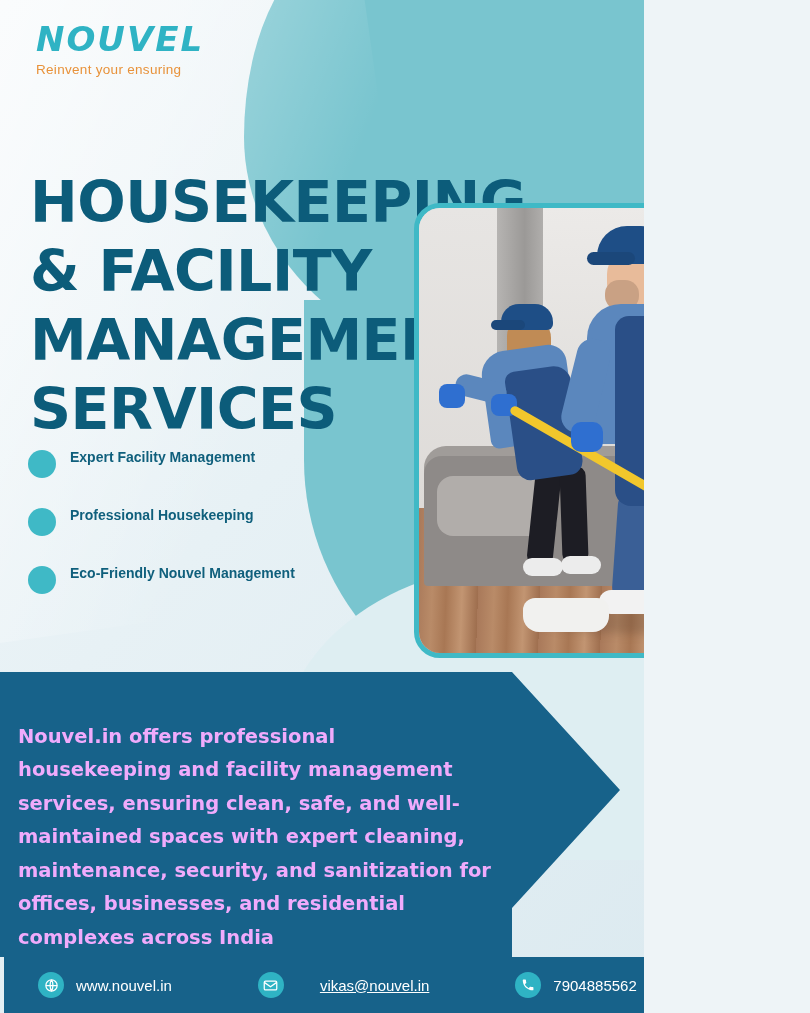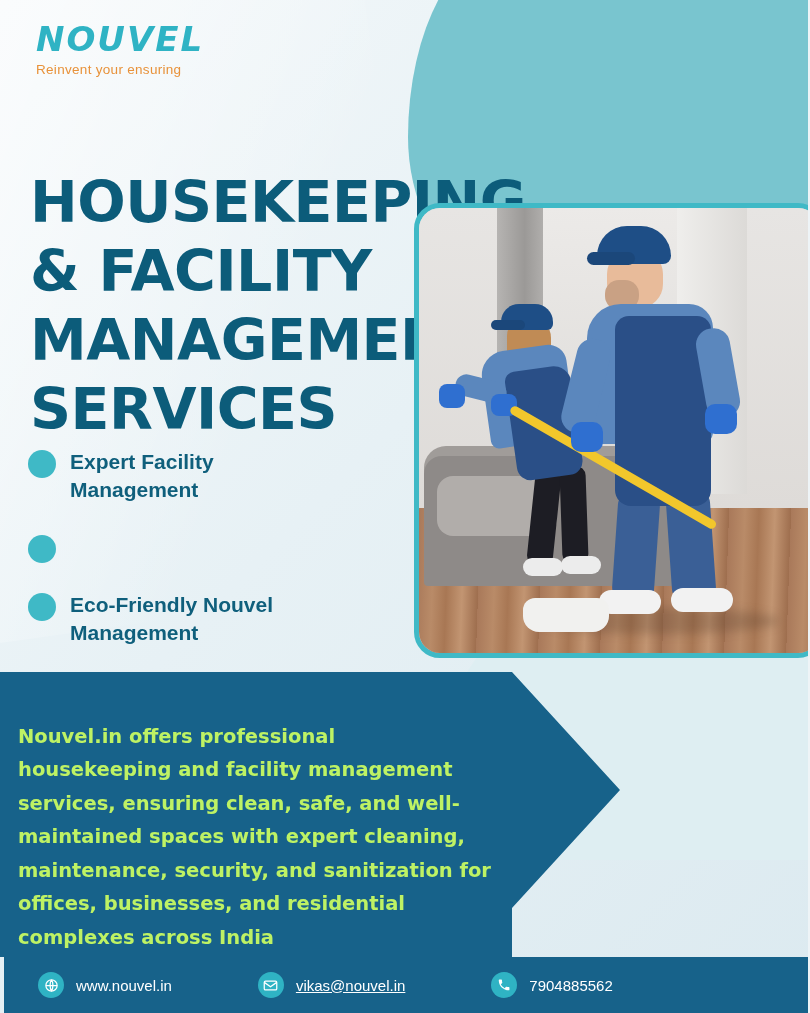--- a/index.html
+++ b/index.html
@@ -8,21 +8,21 @@
   }
   body {
     width: 810px;
     height: 1013px;
     font-family: "Liberation Sans", sans-serif;
     background: #eef4f7;
     overflow: hidden;
   }
   .poster {
     position: relative;
-    width: 808px;
+    width: 644px;
     height: 1013px;
     overflow: hidden;
     background: linear-gradient(135deg, #f4f8fa 0%, #e7f1f5 45%, #dceaf0 100%);
   }
 
   
   .teal-blob-top {
     position: absolute;
     top: -60px;
     right: -120px;
@@ -116,21 +116,21 @@
   .bullet-dot {
     width: 28px;
     height: 28px;
     border-radius: 50%;
     background: #3fb9c6;
     flex: 0 0 28px;
     margin-top: 2px;
   }
   .bullet-text {
     margin-left: 14px;
-    font-size: 21px;
+    font-size: 14px;
     font-weight: 700;
     color: #0f5f7c;
     line-height: 1.35;
     max-width: 250px;
   }
 
   
   .photo-frame {
     position: absolute;
     left: 414px;
@@ -355,21 +355,21 @@
   }
   .desc-text {
     position: absolute;
     left: 18px;
     top: 28px;
     width: 476px;
     font-family: "DejaVu Sans", sans-serif;
     font-size: 19.5px;
     font-weight: 700;
     line-height: 1.72;
-    color: #bef264;
+    color: #f0abfc;
   }
 
   
   .footer {
     position: absolute;
     left: 4px;
     bottom: 0;
     width: 810px;
     height: 56px;
     background: #17628a;
@@ -377,21 +377,21 @@
     display: flex;
     align-items: center;
   }
   .footer-item {
     display: flex;
     align-items: center;
     color: #ffffff;
     font-size: 15px;
   }
   .footer-item.web { margin-left: 34px; }
-  .footer-item.mail { margin-left: 86px; }
+  .footer-item.mail { margin-left: 86px; gap: 24px; }
   .footer-item.phone { margin-left: 86px; }
   .f-icon {
     width: 26px;
     height: 26px;
     border-radius: 50%;
     background: #2fb3c4;
     display: flex;
     align-items: center;
     justify-content: center;
     margin-right: 12px;
@@ -417,20 +417,21 @@
 
   <h1 class="headline">HOUSEKEEPING &amp; FACILITY MANAGEMENT SERVICES</h1>
 
   <div class="bullets">
     <div class="bullet-row">
       <span class="bullet-dot"></span>
       <span class="bullet-text">Expert Facility Management</span>
     </div>
     <div class="bullet-row">
       <span class="bullet-dot"></span>
+      <span class="bullet-text">Professional Housekeeping</span>
     </div>
     <div class="bullet-row">
       <span class="bullet-dot"></span>
       <span class="bullet-text">Eco-Friendly Nouvel Management</span>
     </div>
   </div>
 
   <div class="photo-frame">
     <div class="photo">
       <div class="wall"></div>

